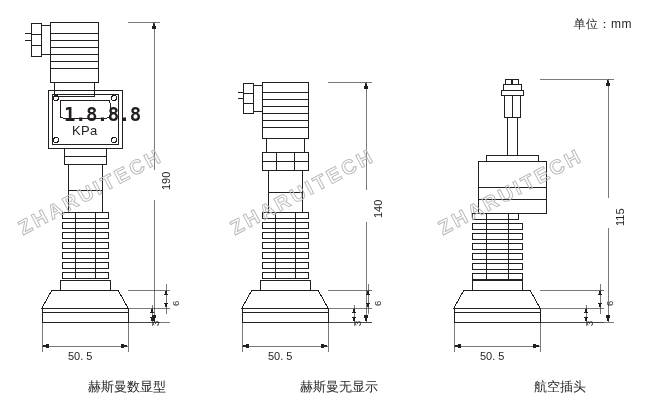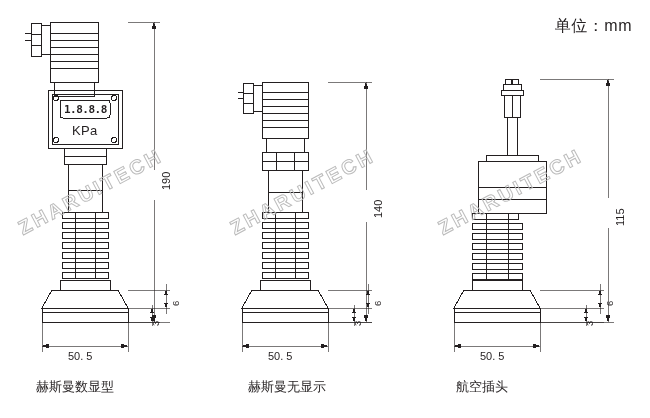--- a/index.html
+++ b/index.html
@@ -24,31 +24,31 @@
   svg.drawing {
     position: absolute;
     left: 0; top: 0;
     width: 650px;
     height: 418px;
   }
   .unit-note {
     position: absolute;
     right: 18px;
     top: 16px;
-    font-size: 16px;
+    font-size: 12px;
     letter-spacing: 0.5px;
     color: #231f20;
     white-space: nowrap;
   }
   .caption {
     position: absolute;
     font-size: 13px;
     color: #231f20;
     white-space: nowrap;
-    text-align: left;
+    text-align: right;
   }
   .cap1 { left: 36px;  top: 378px; width: 130px; }
   .cap2 { left: 248px; top: 378px; width: 130px; }
   .cap3 { left: 456px; top: 378px; width: 130px; }
 
   .dim-text {
     position: absolute;
     font-size: 11px;
     color: #231f20;
     white-space: nowrap;
@@ -62,21 +62,21 @@
   .lcd-label {
     position: absolute;
     font-size: 13px;
     letter-spacing: 0.3px;
     color: #231f20;
     white-space: nowrap;
   }
   .lcd-digits {
     position: absolute;
     font-family: "DejaVu Sans Mono", "Liberation Mono", monospace;
-    font-size: 11px;
+    font-size: 19px;
     font-weight: bold;
     letter-spacing: -0.5px;
     color: #231f20;
     white-space: nowrap;
   }
   .watermark {
     position: absolute;
     font-family: "Liberation Sans", "DejaVu Sans", sans-serif;
     font-size: 20px;
     font-weight: bold;

